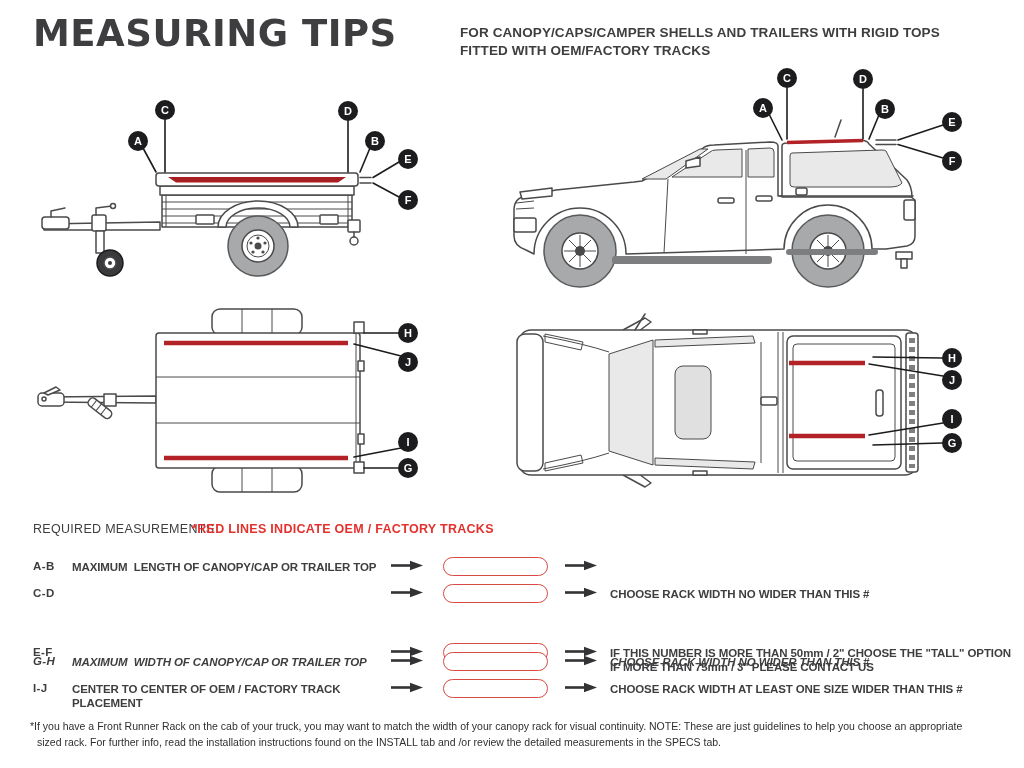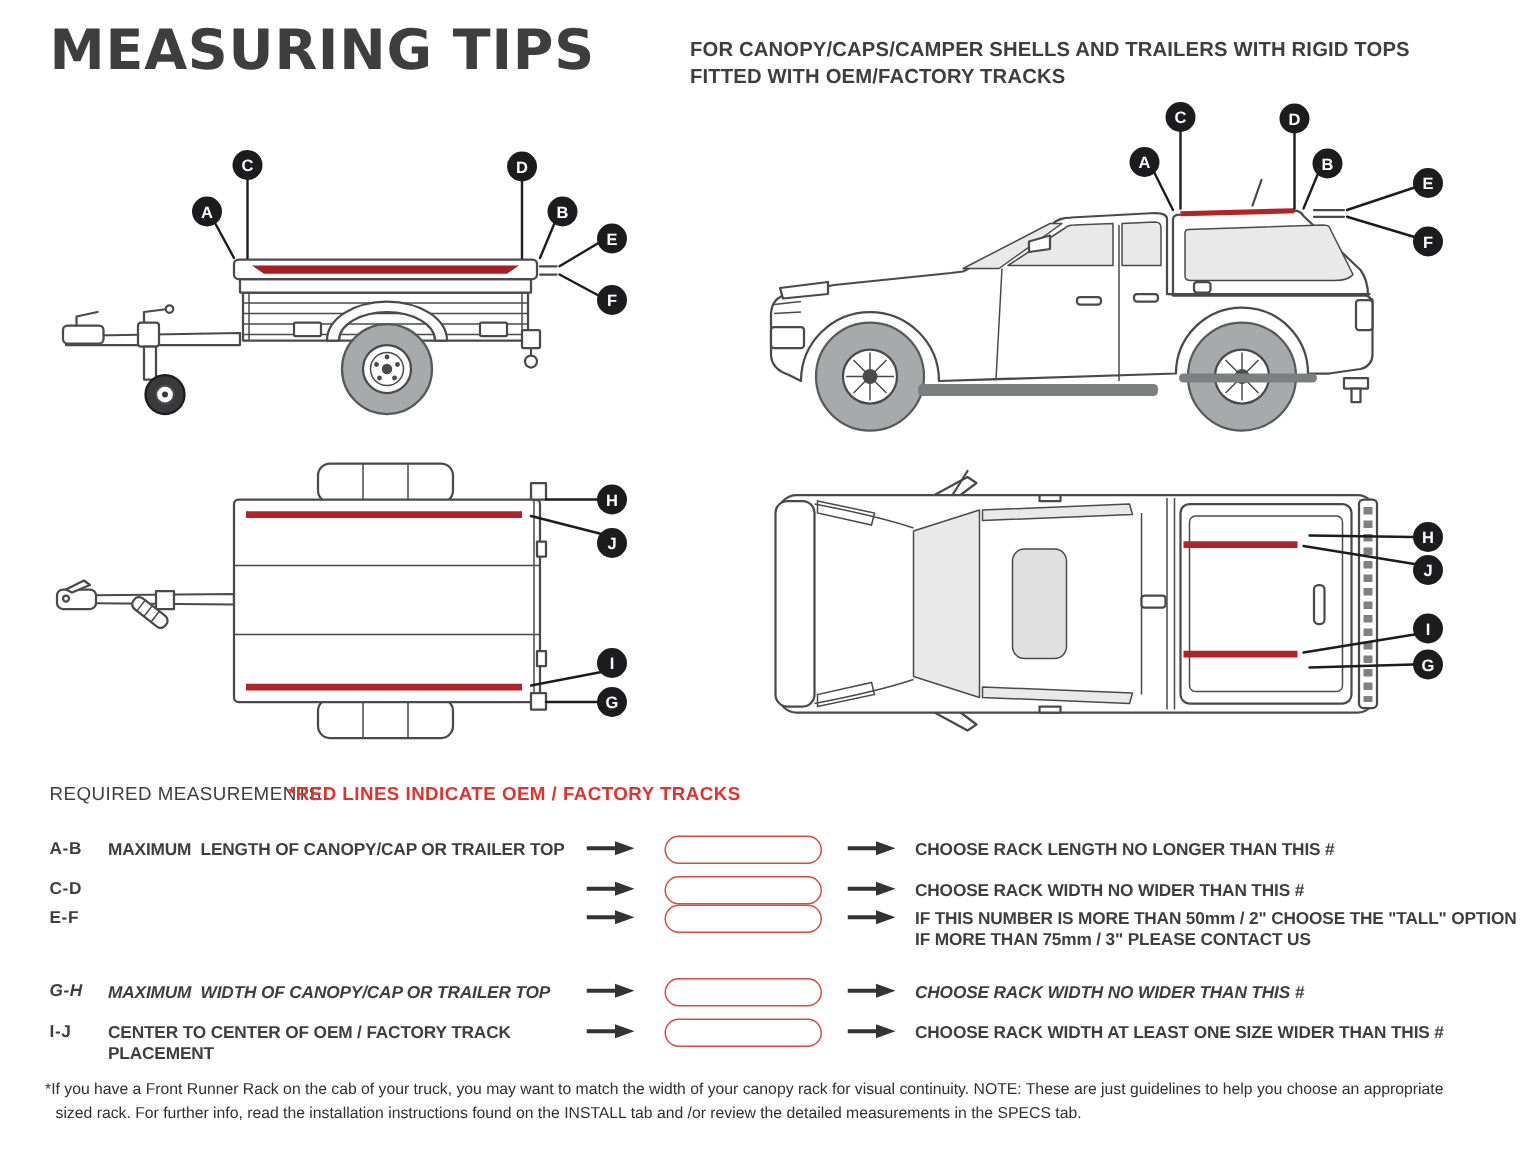--- a/index.html
+++ b/index.html
@@ -338,38 +338,37 @@
     <span class="desc">MAXIMUM  LENGTH OF CANOPY/CAP OR TRAILER TOP</span>
     <svg class="arr1" width="32" height="11" viewBox="0 0 32 11">
       <line class="arrow-line" x1="0" y1="5.5" x2="19" y2="5.5"></line>
         <polygon class="arrow-head" points="19,0.8 32,5.5 19,10.2"></polygon>
       </svg>
     <div class="pill"></div>
     <svg class="arr2" width="32" height="11" viewBox="0 0 32 11">
       <line class="arrow-line" x1="0" y1="5.5" x2="19" y2="5.5"></line>
         <polygon class="arrow-head" points="19,0.8 32,5.5 19,10.2"></polygon>
       </svg>
-    <span class="instr">CHOOSE RACK LENGTH NO LONGER THAN THIS #</span>
   </div>
 
   <div class="mrow" style="top:585px;">
     <span class="code">C-D</span>
     <svg class="arr1" width="32" height="11" viewBox="0 0 32 11">
       <line class="arrow-line" x1="0" y1="5.5" x2="19" y2="5.5"></line>
         <polygon class="arrow-head" points="19,0.8 32,5.5 19,10.2"></polygon>
       </svg>
     <div class="pill"></div>
     <svg class="arr2" width="32" height="11" viewBox="0 0 32 11">
       <line class="arrow-line" x1="0" y1="5.5" x2="19" y2="5.5"></line>
         <polygon class="arrow-head" points="19,0.8 32,5.5 19,10.2"></polygon>
       </svg>
     <span class="instr">CHOOSE RACK WIDTH NO WIDER THAN THIS #</span>
   </div>
 
-  <div class="mrow" style="top:604px;">
+  <div class="mrow" style="top:644px;">
     <span class="code">E-F</span>
     <svg class="arr1" width="32" height="11" viewBox="0 0 32 11">
       <line class="arrow-line" x1="0" y1="5.5" x2="19" y2="5.5"></line>
         <polygon class="arrow-head" points="19,0.8 32,5.5 19,10.2"></polygon>
       </svg>
     <div class="pill"></div>
     <svg class="arr2" width="32" height="11" viewBox="0 0 32 11">
       <line class="arrow-line" x1="0" y1="5.5" x2="19" y2="5.5"></line>
         <polygon class="arrow-head" points="19,0.8 32,5.5 19,10.2"></polygon>
       </svg>

